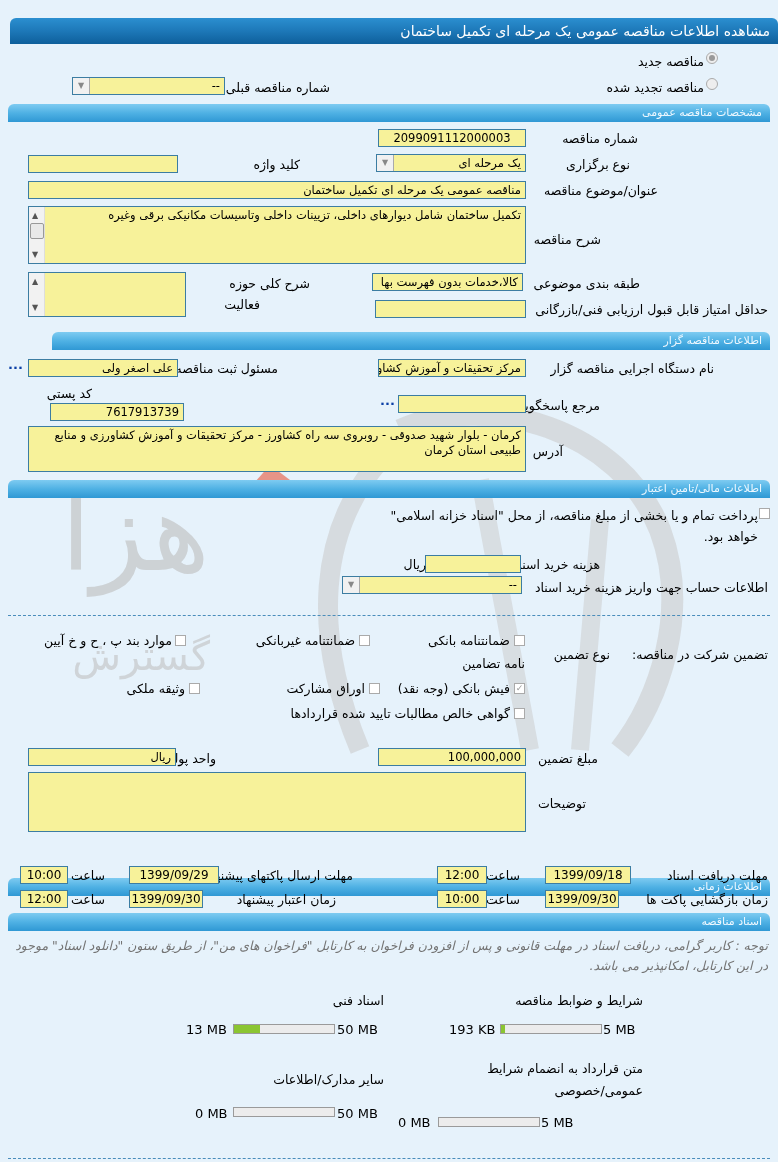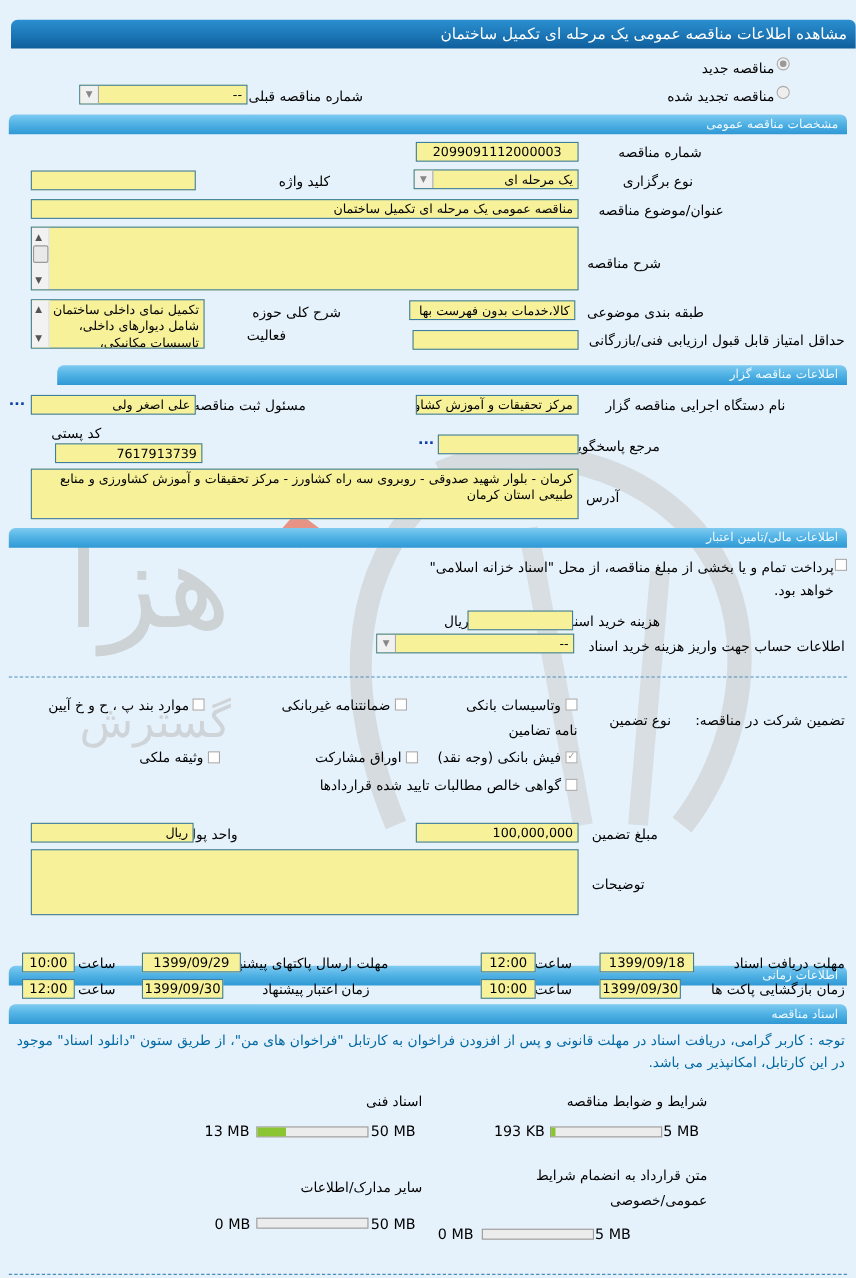--- a/index.html
+++ b/index.html
@@ -15,21 +15,21 @@
   .scrollbar .up,.scrollbar .dn{position:absolute;left:3px;font-size:8px;color:#555;}
   .scrollbar .up{top:1px}.scrollbar .dn{bottom:1px}
   .scrollbar .thumb{position:absolute;left:1px;top:16px;width:12px;height:14px;background:#e9e9e9;border:1px solid #999;border-radius:2px;}
   .sel-arrow{position:absolute;left:0;top:0;bottom:0;width:16px;background:#f1f1f1;border-right:1px solid #aaa;color:#888;font-size:8px;text-align:center;line-height:16px;}
   .radio{position:absolute;width:10px;height:10px;border-radius:50%;border:1px solid #aaa;background:#eee;}
   .radio.on::after{content:"";position:absolute;left:2px;top:2px;width:6px;height:6px;border-radius:50%;background:#999;}
   .chk{position:absolute;width:11px;height:11px;border:1px solid #aaa;background:#fff;box-sizing:border-box;font-size:9px;line-height:9px;color:#999;text-align:center;}
   .dots{position:absolute;color:#0b3fa6;font-size:13px;font-weight:bold;}
   .dashed{position:absolute;left:8px;right:8px;border-top:1px dashed #4a8dbb;}
   .time{position:absolute;background:#f7f29a;border:1px solid #3c7da2;height:18px;font-size:12px;line-height:16px;text-align:center;box-sizing:border-box;direction:ltr;}
-  .notice{position:absolute;right:10px;left:10px;color:#0369a1;font-size:12.5px;line-height:20px;}
+  .notice{position:absolute;right:10px;left:10px;color:#737373;font-size:12.5px;line-height:20px;font-style:italic;}
   .pbar{position:absolute;height:10px;background:#ececec;border:1px solid #9a9a9a;box-sizing:border-box;direction:ltr;}
   .pbar .fill{position:absolute;left:0;top:0;bottom:0;background:#8bc531;}
   .psz{position:absolute;font-size:13px;direction:ltr;white-space:nowrap;}
   .wm{position:absolute;pointer-events:none;}
 </style>
 </head>
 <body>
 
 <svg class="wm" style="left:60px;top:370px;" width="700" height="480" viewBox="0 0 700 480">
   <path d="M340 60 C 430 20, 560 60, 600 160 C 630 240, 600 330, 560 380" fill="none" stroke="#c9c9c9" stroke-width="22" opacity="0.55"></path>
@@ -68,33 +68,33 @@
 
 <div class="lbl" style="right:120px;top:183px;">عنوان/موضوع مناقصه</div>
 <div class="inp" style="left:28px;top:181px;width:498px;">مناقصه عمومی یک مرحله ای تکمیل ساختمان</div>
 
 <div class="ta" style="left:28px;top:206px;width:498px;height:58px;">
   <div class="scrollbar">
       <span class="up">▲</span>
       <span class="thumb"></span>
       <span class="dn">▼</span>
     </div>
+  <span>تکمیل ساختمان شامل دیوارهای داخلی، تزیینات داخلی وتاسیسات مکانیکی برقی وغیره</span>
 </div>
 <div class="lbl" style="right:177px;top:232px;">شرح مناقصه</div>
 
 <div class="lbl" style="right:138px;top:276px;">طبقه بندی موضوعی</div>
 <div class="inp" style="left:372px;top:273px;width:151px;">کالا،خدمات بدون فهرست بها</div>
 <div class="lbl" style="right:468px;top:276px;">شرح کلی حوزه</div>
 <div class="lbl" style="right:518px;top:297px;">فعالیت</div>
 <div class="ta" style="left:28px;top:272px;width:158px;height:45px;">
   <div class="scrollbar">
       <span class="up">▲</span>
       <span class="dn">▼</span>
     </div>
-  <span>تکمیل نمای داخلی ساختمان شامل دیوارهای داخلی، تاسیسات مکانیکی،</span>
 </div>
 
 <div class="lbl" style="right:10px;top:302px;">حداقل امتیاز قابل قبول ارزیابی فنی/بازرگانی</div>
 <div class="inp" style="left:375px;top:300px;width:151px;"></div>
 
 <div class="sec" style="top:332px;margin-left:44px;">اطلاعات مناقصه گزار</div>
 
 <div class="lbl" style="right:64px;top:361px;">نام دستگاه اجرایی مناقصه گزار</div>
 <div class="inp" style="left:378px;top:359px;width:148px;">مرکز تحقیقات و آموزش کشاورزی</div>
 <div class="lbl" style="right:500px;top:361px;">مسئول ثبت مناقصه</div>
@@ -126,21 +126,21 @@
   <span class="sel-arrow">▼</span>
   <span>--</span>
 </div>
 
 <div class="dashed" style="top:615px;"></div>
 
 <div class="lbl" style="right:10px;top:647px;">تضمین شرکت در مناقصه:</div>
 <div class="lbl" style="right:168px;top:647px;">نوع تضمین</div>
 
 <div class="chk" style="right:253px;top:635px;"></div>
-<div class="lbl" style="right:268px;top:633px;">وتاسیسات بانکی</div>
+<div class="lbl" style="right:268px;top:633px;">ضمانتنامه بانکی</div>
 <div class="chk" style="right:408px;top:635px;"></div>
 <div class="lbl" style="right:423px;top:633px;">ضمانتنامه غیربانکی</div>
 <div class="chk" style="right:592px;top:635px;"></div>
 <div class="lbl" style="right:606px;top:633px;">موارد بند پ ، ح و خ آیین</div>
 <div class="lbl" style="right:253px;top:656px;">نامه تضامین</div>
 
 <div class="chk" style="right:253px;top:683px;">✓</div>
 <div class="lbl" style="right:268px;top:681px;">فیش بانکی (وجه نقد)</div>
 <div class="chk" style="right:398px;top:683px;"></div>
 <div class="lbl" style="right:413px;top:681px;">اوراق مشارکت</div>
@@ -165,21 +165,21 @@
 <div class="time" style="left:437px;top:866px;width:50px;">12:00</div>
 <div class="lbl" style="right:425px;top:868px;">مهلت ارسال پاکتهای پیشنهاد</div>
 <div class="time" style="left:129px;top:866px;width:90px;">1399/09/29</div>
 <div class="lbl" style="right:673px;top:868px;">ساعت</div>
 <div class="time" style="left:20px;top:866px;width:48px;">10:00</div>
 
 <div class="lbl" style="right:10px;top:892px;">زمان بازگشایی پاکت ها</div>
 <div class="time" style="left:545px;top:890px;width:74px;">1399/09/30</div>
 <div class="lbl" style="right:258px;top:892px;">ساعت</div>
 <div class="time" style="left:437px;top:890px;width:50px;">10:00</div>
-<div class="lbl" style="right:442px;top:892px;font-family:Liberation Serif, serif;">زمان اعتبار پیشنهاد</div>
+<div class="lbl" style="right:442px;top:892px;">زمان اعتبار پیشنهاد</div>
 <div class="time" style="left:129px;top:890px;width:74px;">1399/09/30</div>
 <div class="lbl" style="right:673px;top:892px;">ساعت</div>
 <div class="time" style="left:20px;top:890px;width:48px;">12:00</div>
 
 <div class="sec" style="top:913px;">اسناد مناقصه</div>
 <div class="notice" style="top:936px;">توجه : کاربر گرامی، دریافت اسناد در مهلت قانونی و پس از افزودن فراخوان به کارتابل "فراخوان های من"، از طریق ستون "دانلود اسناد" موجود در این کارتابل، امکانپذیر می باشد.</div>
 
 <div class="lbl" style="right:135px;top:993px;">شرایط و ضوابط مناقصه</div>
 <div class="psz" style="left:449px;top:1022px;">193 KB</div>
 <div class="pbar" style="left:500px;top:1024px;width:102px;">

